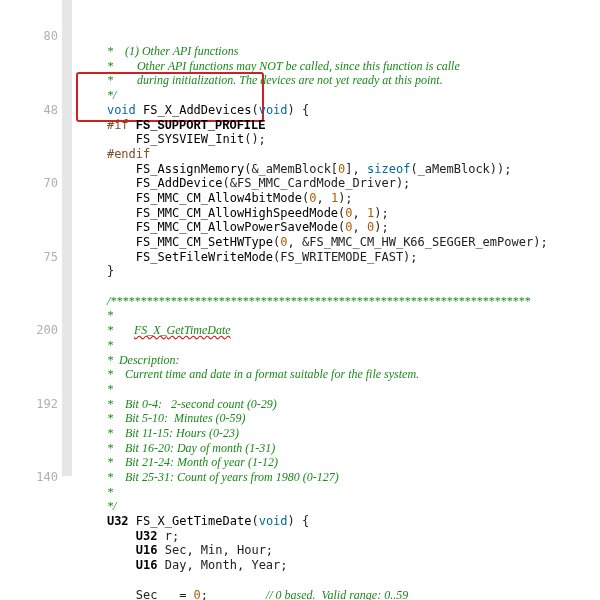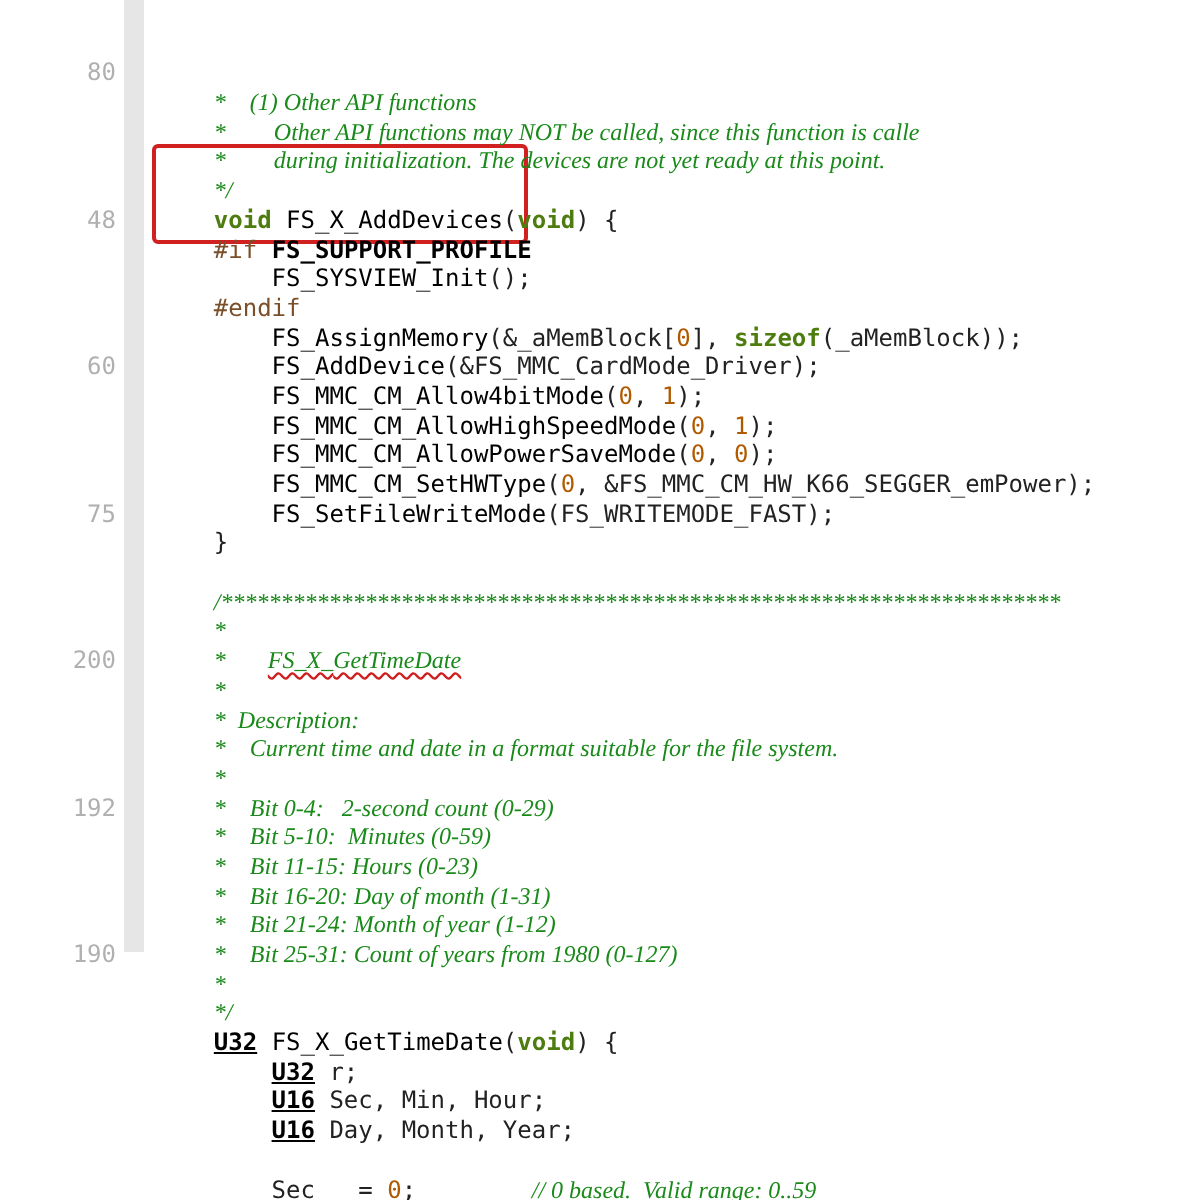--- a/index.html
+++ b/index.html
@@ -44,25 +44,25 @@
     padding-left: 6px;
     white-space: pre;
     color: #222;
   }
   .code .row {
     height: 14.7px;
     position: relative;
   }
   .c-comment { color: #1a8a1a; font-style: italic; font-family: Liberation Serif, serif; }
   .c-pre     { color: #7a4f2a; }
-  .c-kw      { color: #4d7c0f; font-weight: 700; }
-  .c-type    { color: #000; font-weight: 700; text-decoration: underline; }
+  .c-kw      { color: #0369a1; font-weight: 400; }
+  .c-type    { color: #000; font-weight: 700; }
   .c-fn      { color: #000; font-weight: 400; }
   .c-num     { color: #b05a00; }
-  .c-macro   { color: #000; font-weight: 700; }
+  .c-macro   { color: #000; font-weight: 700; font-family: Liberation Mono, monospace; }
   .wavy {
     text-decoration: underline wavy #d02020;
     text-decoration-skip-ink: none;
   }
   .hlbox {
     position: absolute;
     border: 2px solid #d02020;
     border-radius: 3px;
     pointer-events: none;
   }
@@ -77,41 +77,41 @@
       <div class="ln">80</div>
       <div class="ln"></div>
       <div class="ln"></div>
       <div class="ln"></div>
       <div class="ln"></div>
       <div class="ln">48</div>
       <div class="ln"></div>
       <div class="ln"></div>
       <div class="ln"></div>
       <div class="ln"></div>
-      <div class="ln">60</div>
+      <div class="ln">70</div>
       <div class="ln"></div>
       <div class="ln"></div>
       <div class="ln"></div>
       <div class="ln"></div>
       <div class="ln">75</div>
       <div class="ln"></div>
       <div class="ln"></div>
       <div class="ln"></div>
       <div class="ln"></div>
       <div class="ln">200</div>
       <div class="ln"></div>
       <div class="ln"></div>
       <div class="ln"></div>
       <div class="ln"></div>
       <div class="ln">192</div>
       <div class="ln"></div>
       <div class="ln"></div>
       <div class="ln"></div>
       <div class="ln"></div>
-      <div class="ln">190</div>
+      <div class="ln">140</div>
       <div class="ln"></div>
       <div class="ln"></div>
       <div class="ln"></div>
       <div class="ln"></div>
       <div class="ln"></div>
       <div class="ln"></div>
       <div class="ln"></div>
       <div class="ln"></div>
     </div>
   <div class="strip"></div>

